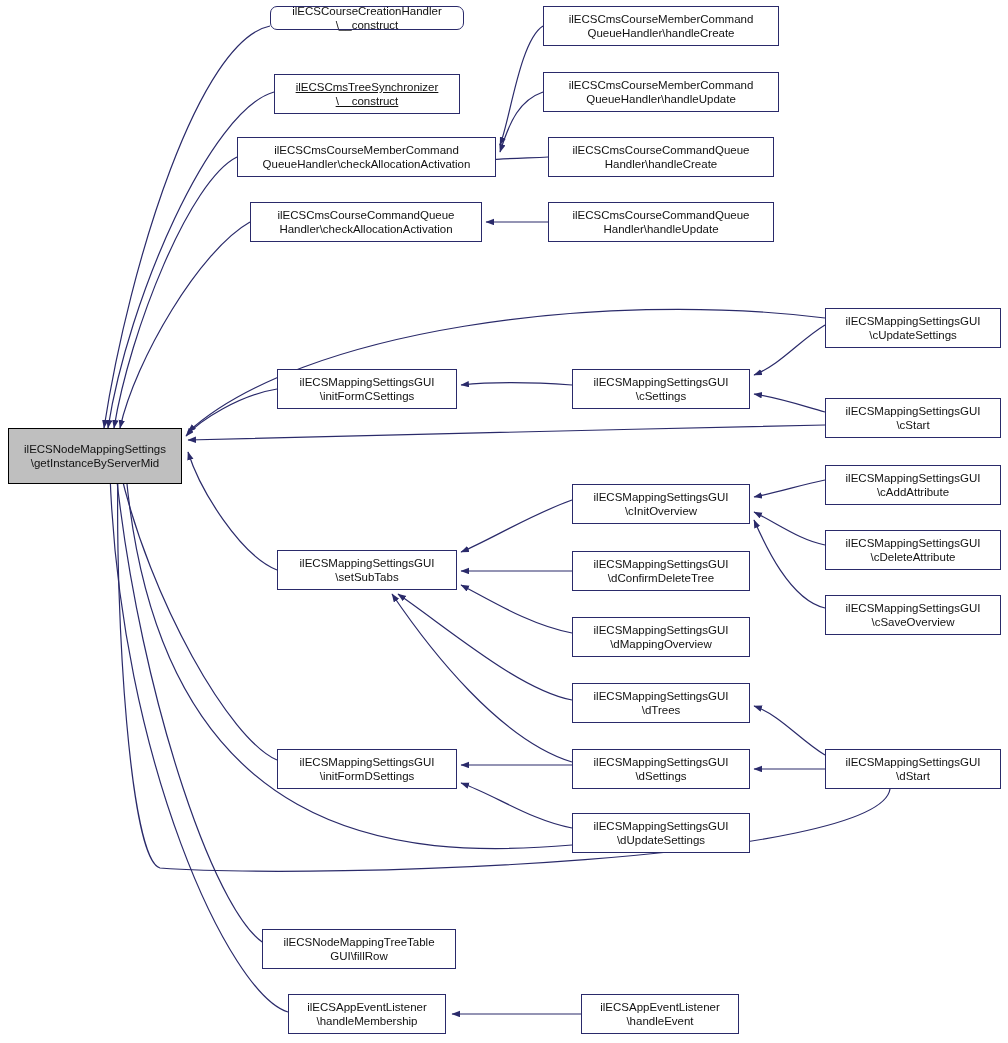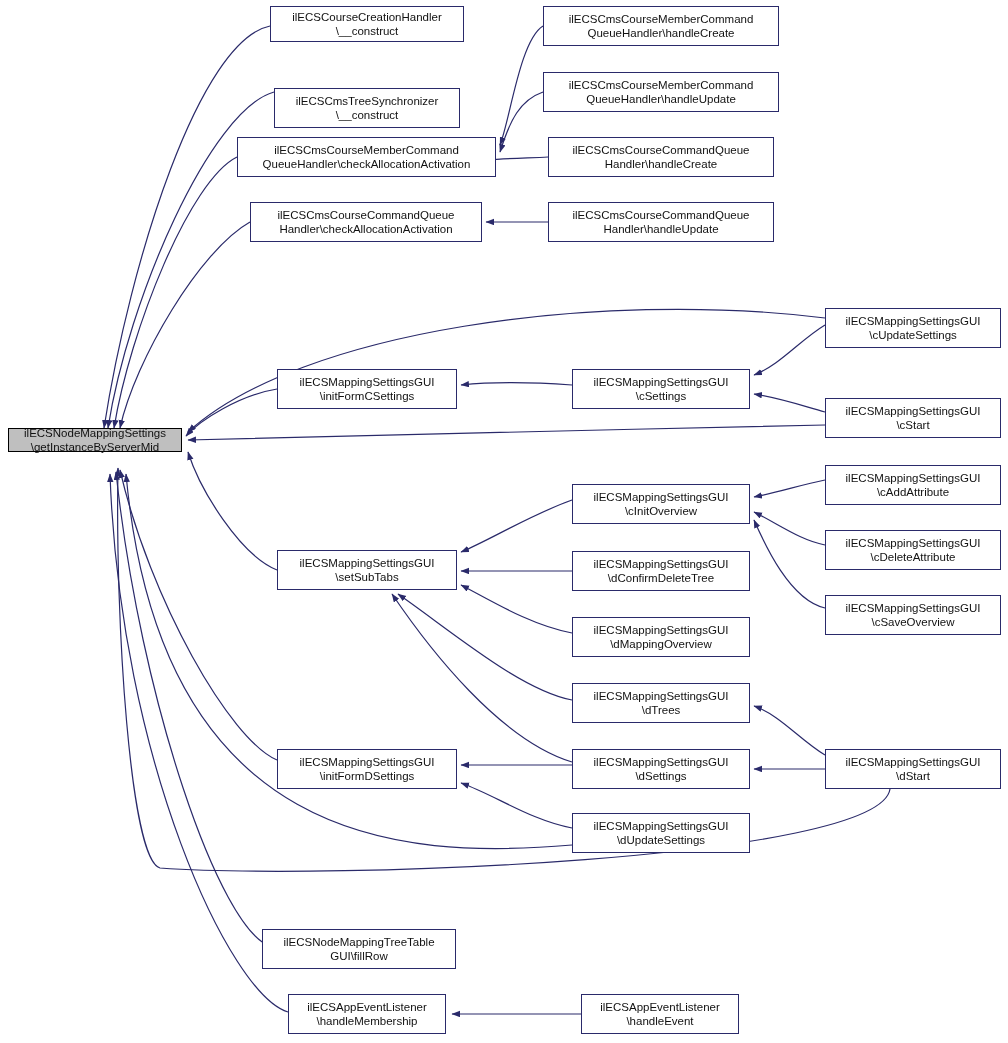--- a/index.html
+++ b/index.html
@@ -110,25 +110,25 @@
       <path d="M572,845 C400,860 160,845 126,474"></path>
 
       <path d="M270,946 C220,930 140,700 116,472"></path>
 
       <path d="M288,1012 C230,995 120,760 110,474"></path>
 
       <path d="M581,1014 C540,1014 500,1014 452,1014"></path>
     </g>
   </svg>
 
-  <div class="node focus" style="left:8px;top:428px;width:174px;height:24px;">ilECSNodeMappingSettings
+  <div class="node focus" style="left:8px;top:428px;width:174px;height:56px;">ilECSNodeMappingSettings
 \getInstanceByServerMid</div>
-  <div class="node" style="left:270px;top:6px;width:194px;height:36px;">ilECSCourseCreationHandler
+  <div class="node" style="left:270px;top:6px;width:194px;height:24px;border-radius:7px;">ilECSCourseCreationHandler
 \__construct</div>
-  <div class="node" style="left:274px;top:88px;width:186px;height:40px;">ilECSCmsTreeSynchronizer
+  <div class="node" style="left:274px;top:74px;width:186px;height:40px;text-decoration:underline;">ilECSCmsTreeSynchronizer
 \__construct</div>
   <div class="node" style="left:237px;top:137px;width:259px;height:40px;">ilECSCmsCourseMemberCommand
 QueueHandler\checkAllocationActivation</div>
   <div class="node" style="left:250px;top:202px;width:232px;height:40px;">ilECSCmsCourseCommandQueue
 Handler\checkAllocationActivation</div>
   <div class="node" style="left:543px;top:6px;width:236px;height:40px;">ilECSCmsCourseMemberCommand
 QueueHandler\handleCreate</div>
   <div class="node" style="left:543px;top:72px;width:236px;height:40px;">ilECSCmsCourseMemberCommand
 QueueHandler\handleUpdate</div>
   <div class="node" style="left:548px;top:137px;width:226px;height:40px;">ilECSCmsCourseCommandQueue

